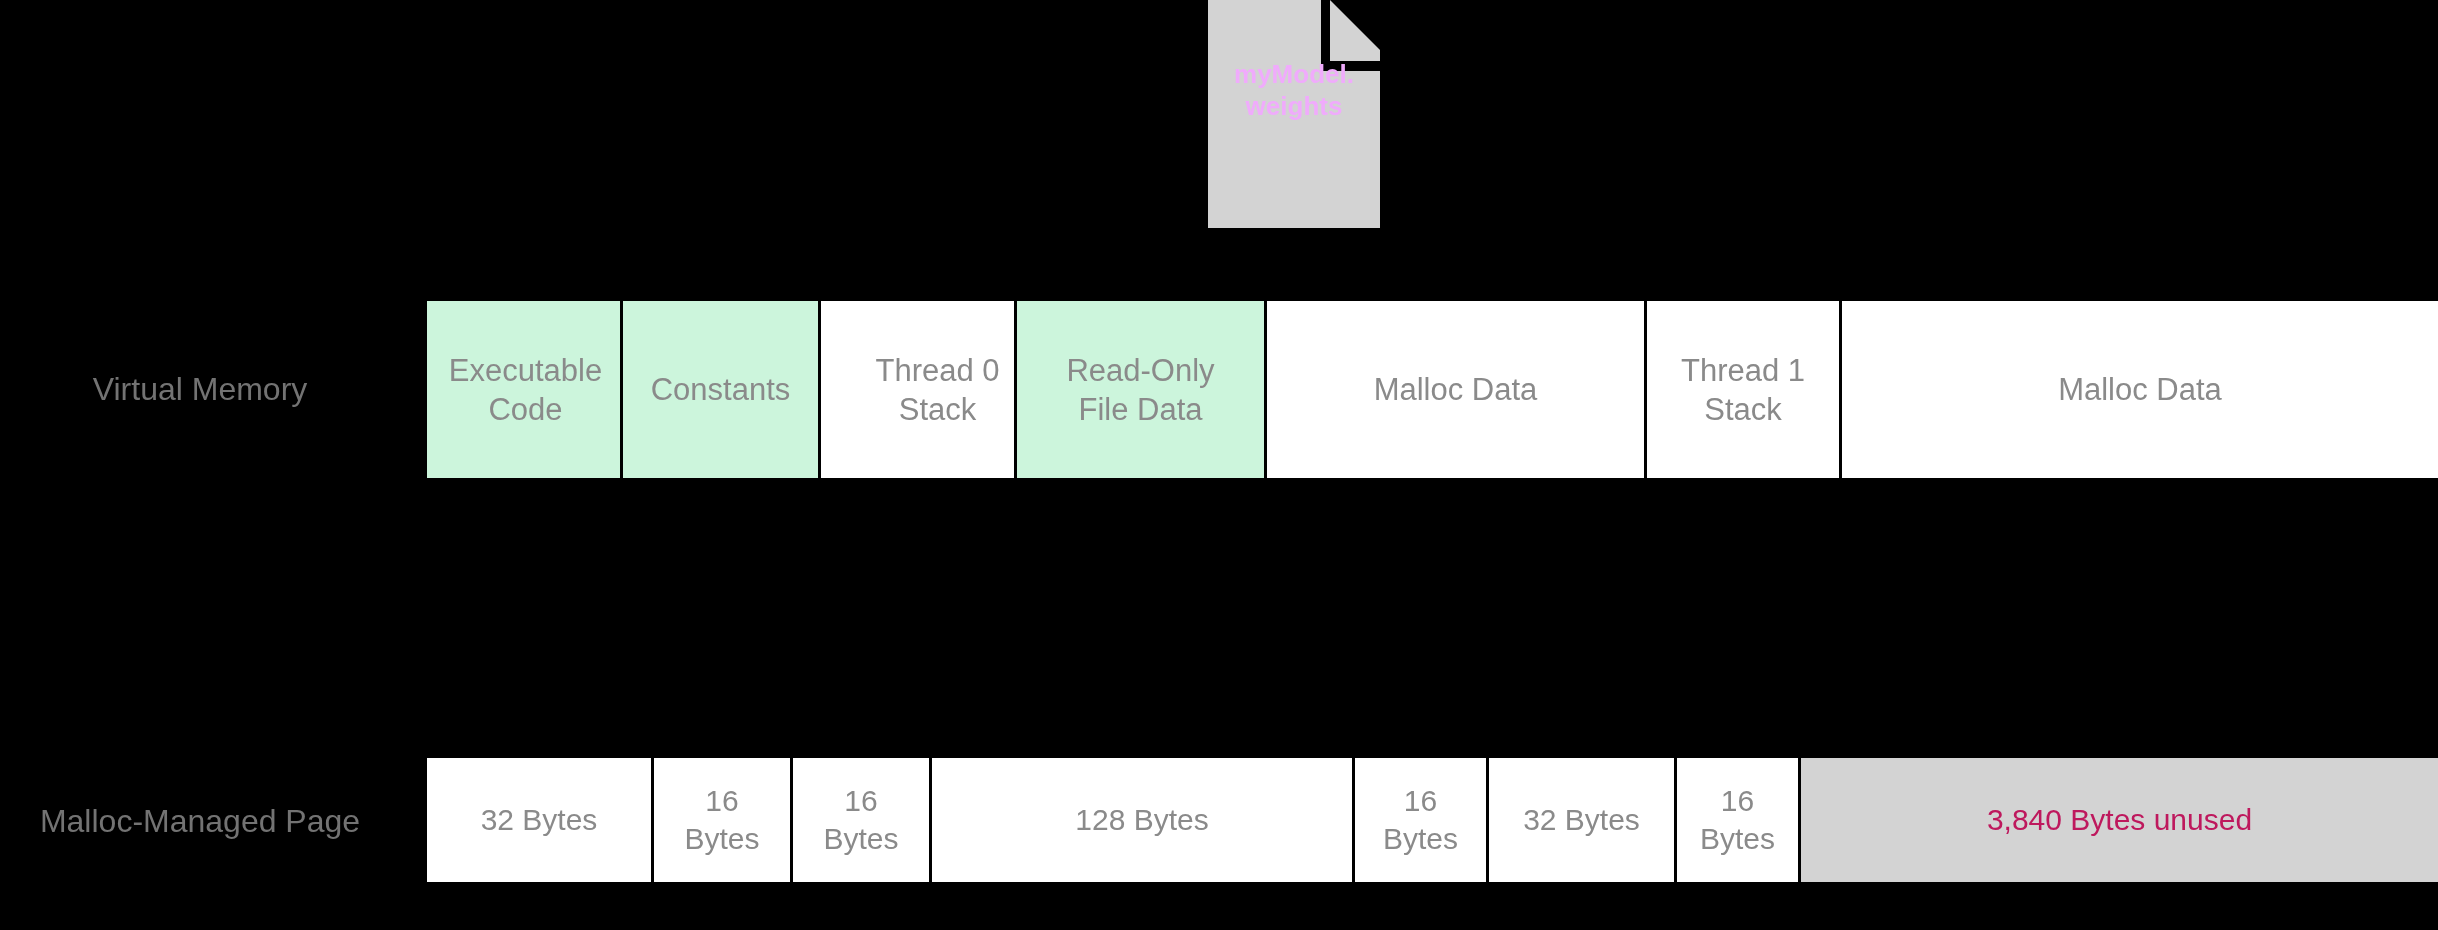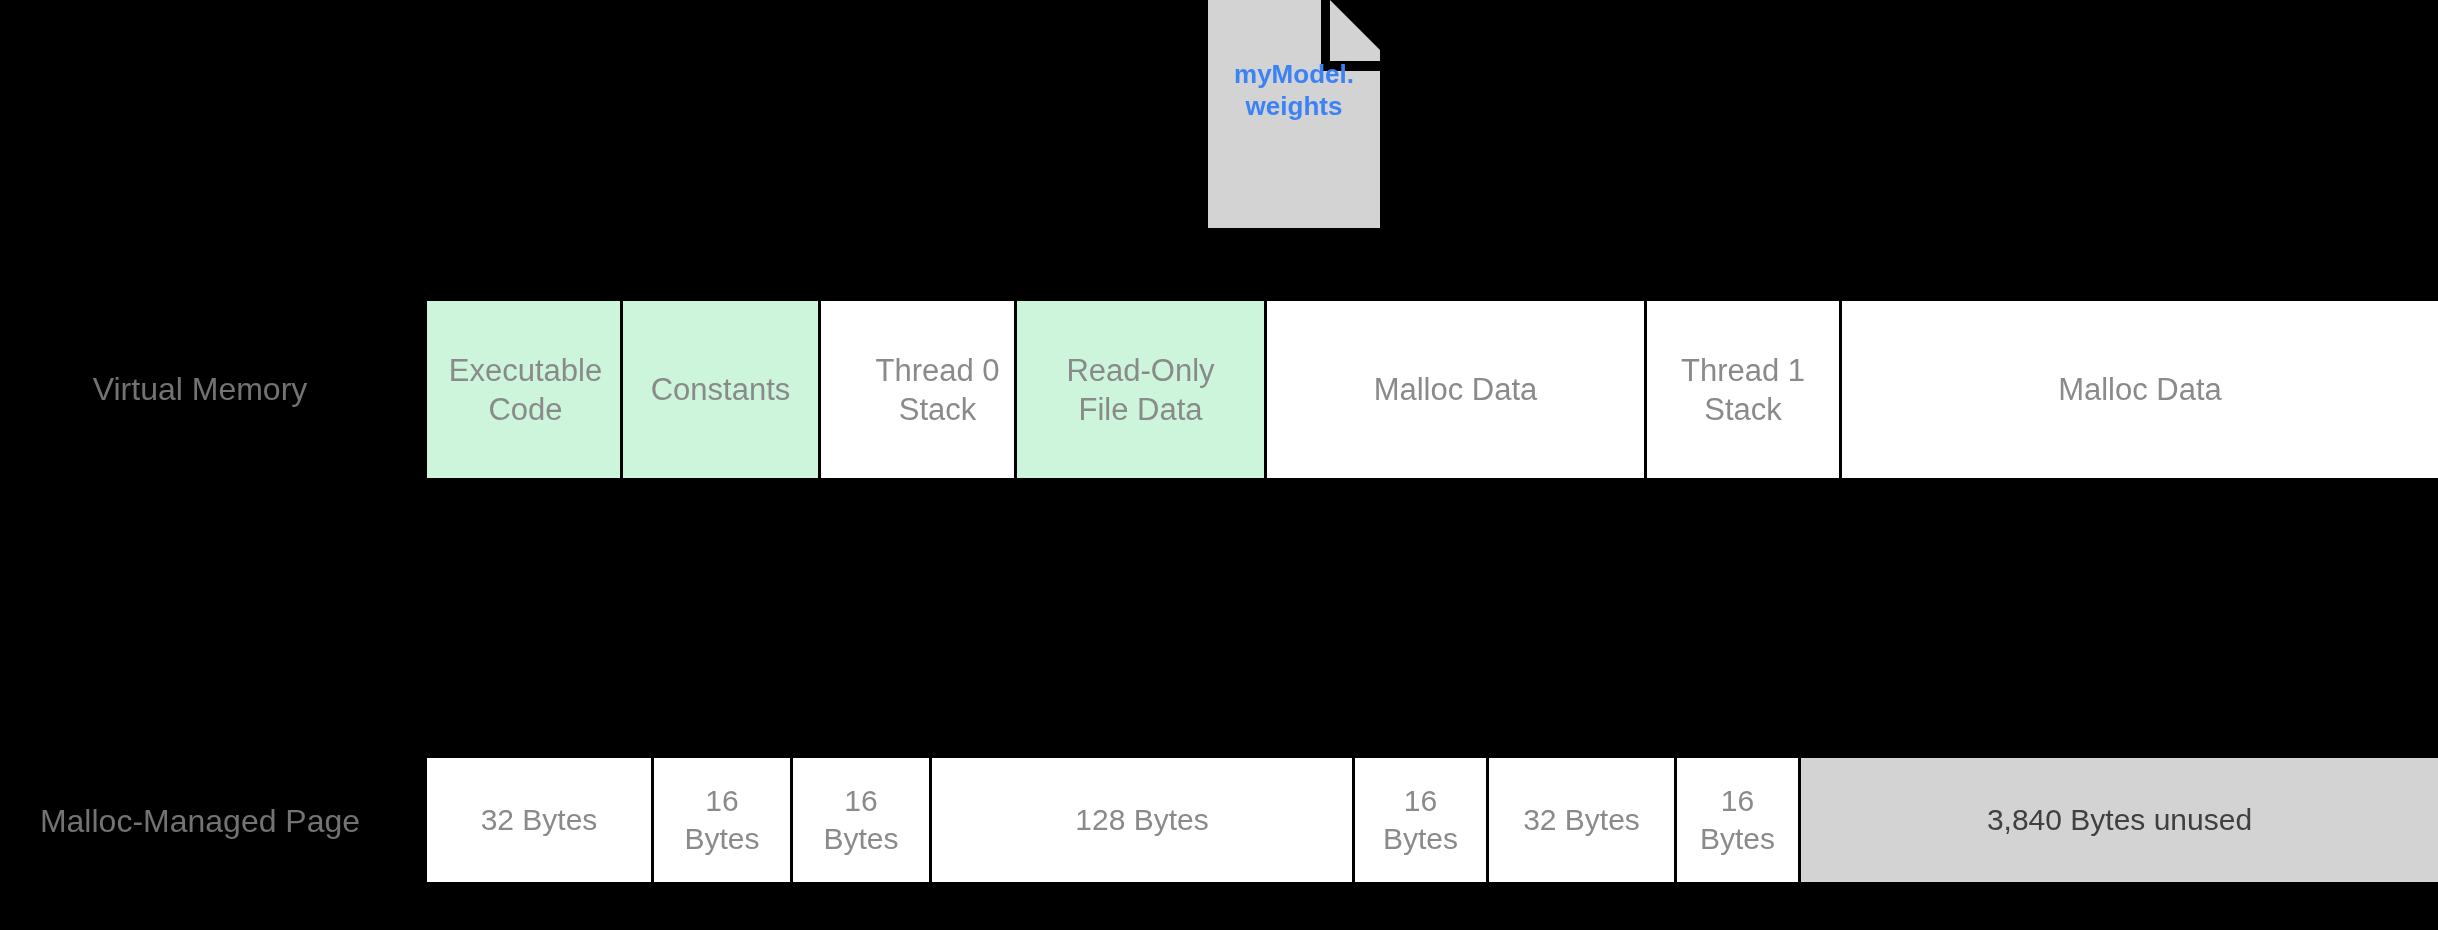--- a/index.html
+++ b/index.html
@@ -42,21 +42,21 @@
     height: 61px;
     background: #d3d3d3;
     clip-path: polygon(0px 0px, 50px 50px, 50px 61px, 0px 61px);
   }
   #file-icon .doc-label {
     position: absolute;
     left: 0;
     top: 58px;
     width: 172px;
     text-align: center;
-    color: #3b82f6;
+    color: #f0abfc;
     font-size: 26px;
     font-weight: bold;
     line-height: 32px;
     letter-spacing: 0px;
   }
 
   
   .row-label {
     position: absolute;
     color: #737373;
@@ -107,21 +107,21 @@
     font-size: 31px;
     line-height: 39px;
     background: #ffffff;
     overflow: hidden;
     padding: 0 4px;
   }
   .cell:last-child {
     border-right: none;
   }
   .cell.green { background: #ccf5dc; }
-  .cell.gray  { background: #d3d3d3; color: #404040; }
+  .cell.gray  { background: #d3d3d3; color: #be185d; }
 
   .cell-text {
     display: block;
     width: 100%;
     white-space: pre-line;
   }
 
   #mp-row .cell { font-size: 30px; line-height: 38px; }
 </style>
 </head>

